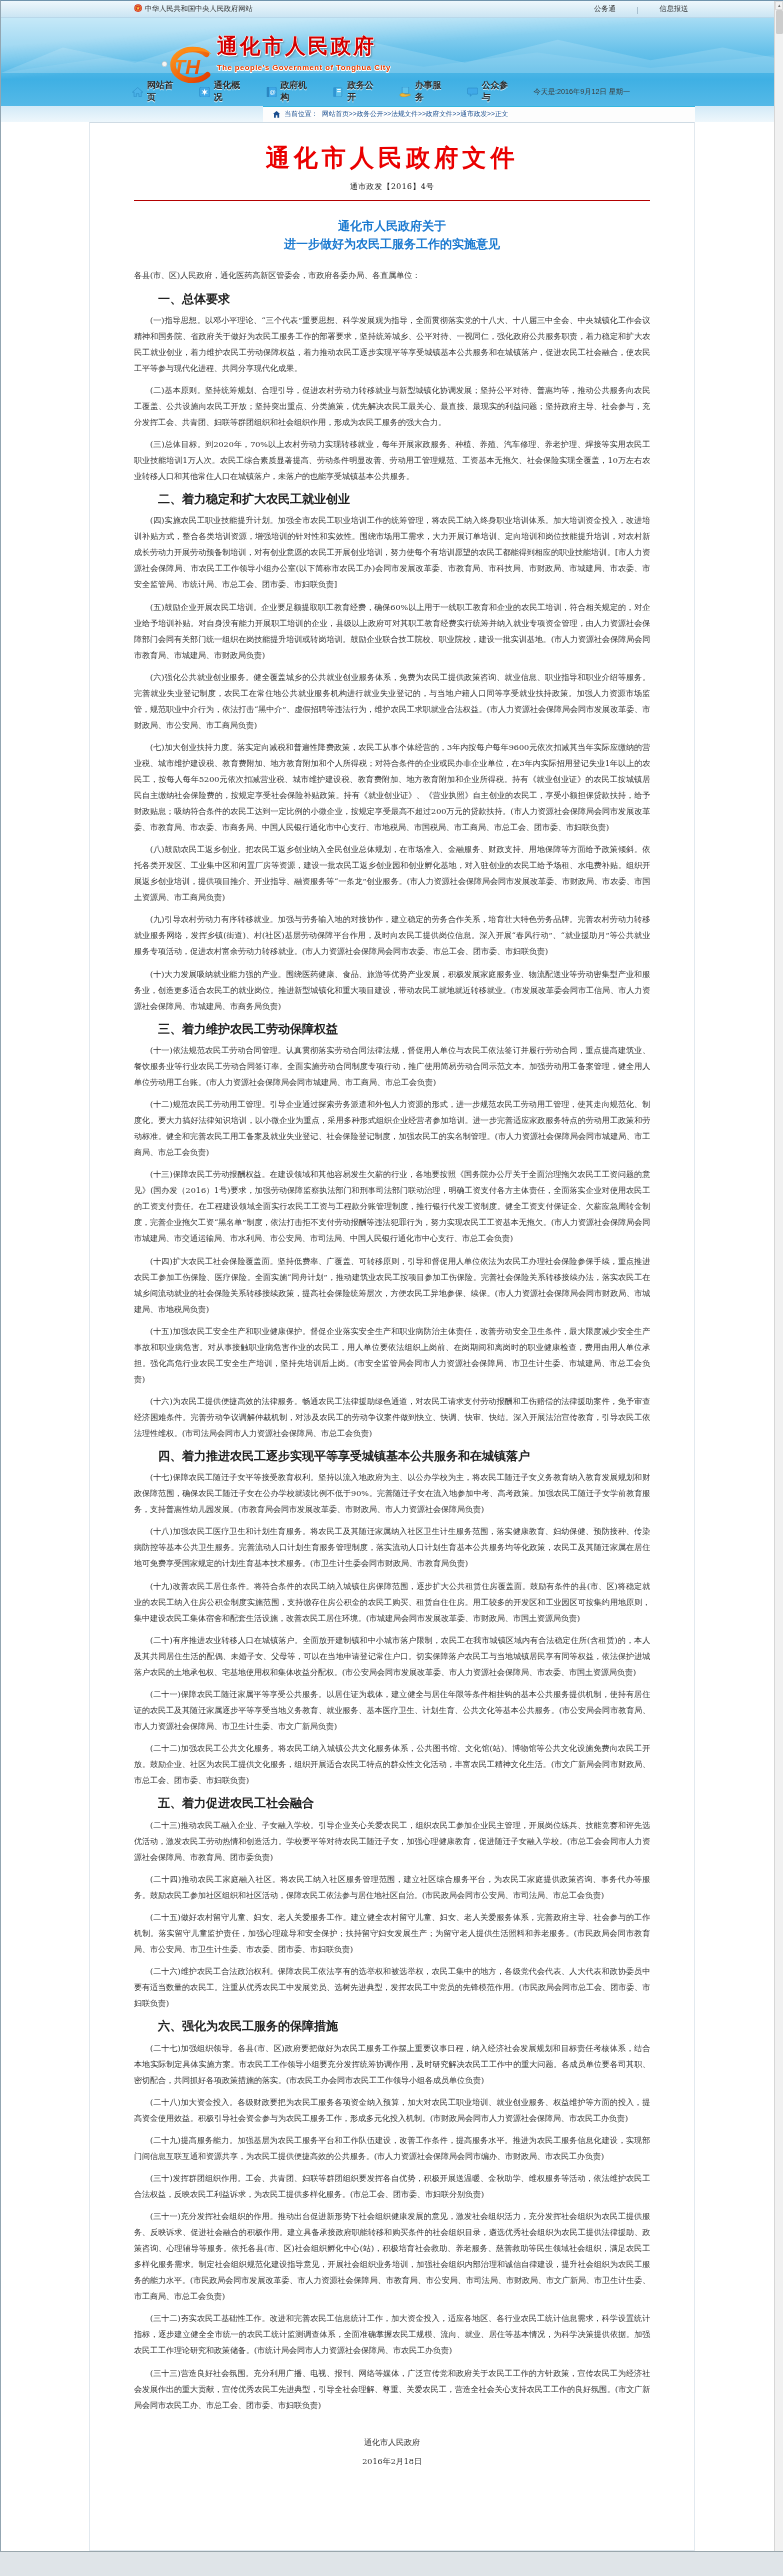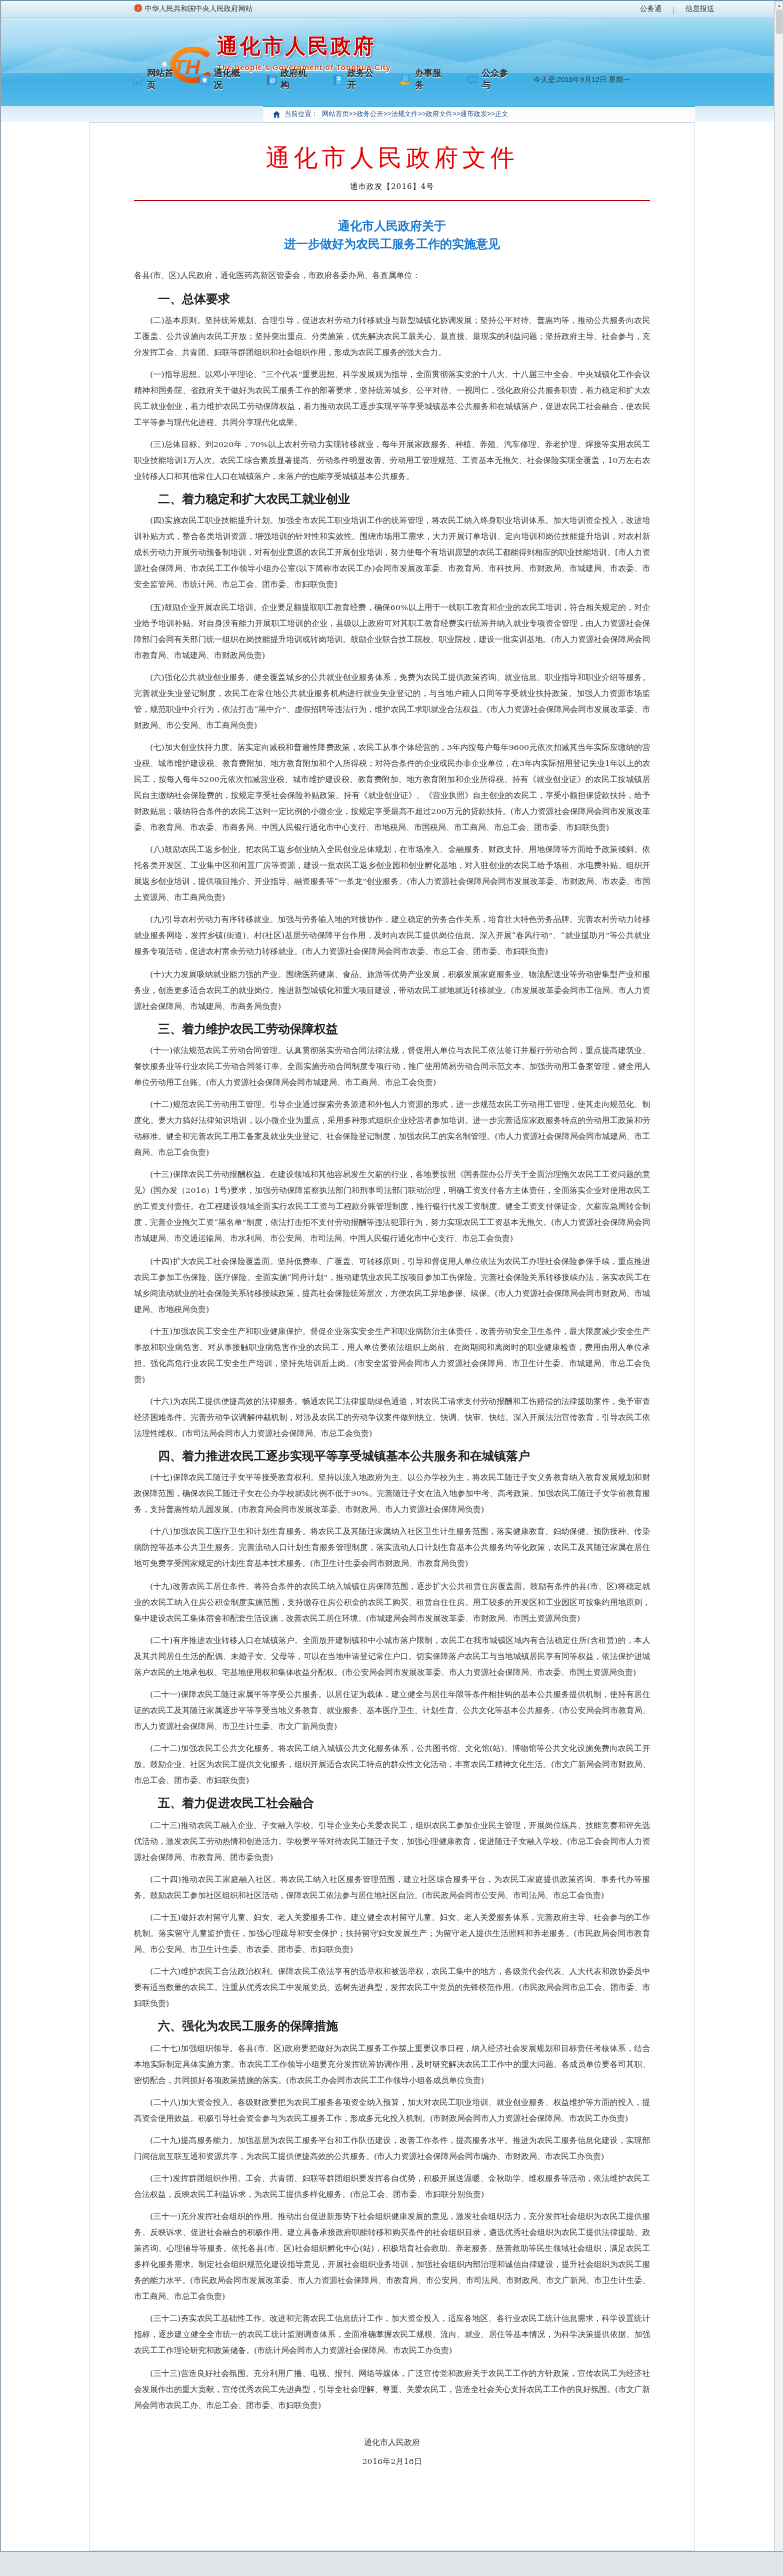--- a/index.html
+++ b/index.html
@@ -6,57 +6,57 @@
   body { background:#dfe4e8; font-family:"Liberation Sans", sans-serif; }
   .page { width:784px; margin:0 auto; position:relative; background:#fff;
           border-top:1.5px solid #6f93ac; border-left:1px solid #93a6b2; border-right:0.5px solid #b8c2c9; border-bottom:1px solid #9aa7ad; }
   .viewport { margin-right:8.8px; position:relative; overflow:hidden; }
 
   
   .topbar { height:17px; background:linear-gradient(#eef7fc,#cbe5f3); border-bottom:0.5px solid #b9d8ea;
             display:flex; align-items:center; font-size:7.2px; color:#333; }
   .topbar .gov-link { margin-left:133px; display:flex; align-items:center; gap:2.6px; cursor:pointer; }
   .topbar .spacer { flex:1; }
-  .topbar .right-links { margin-right:60px; display:flex; align-items:center; gap:11px; }
+  .topbar .right-links { margin-right:86px; display:flex; align-items:center; gap:21px; }
   .topbar a { color:#333; text-decoration:none; }
   .tb-sep { color:#8aa4b5; }
 
   
   .banner { height:88px; position:relative;
      background:
        linear-gradient(175deg, rgba(255,255,255,.35) 0 18%, rgba(255,255,255,0) 40%),
        linear-gradient(#a6dcf4 0%, #67c1ea 38%, #3fb0e4 70%, #55b9e7 100%); }
   .mountains { position:absolute; left:0; top:9.3px; width:100%; height:46px; opacity:.45; }
   .logo { position:absolute; left:154px; top:27px; width:62px; height:42px; }
   .site-title-block { position:absolute; left:216px; top:14.4px; }
   .site-title { font-size:20.6px; font-weight:900; letter-spacing:2.1px; color:#d40000;
       text-shadow:-0.5px -0.5px 0 #fff, 0.5px -0.5px 0 #fff, -0.5px 0.5px 0 #fff, 0.5px 0.5px 0 #fff, 1.5px 1.5px 1.5px rgba(60,60,60,.35); }
   .site-subtitle { margin-top:3.1px; font-size:7.7px; font-weight:bold; color:#e03a00; letter-spacing:0.5px;
       text-shadow:-0.5px -0.5px 0 #fff, 0.5px -0.5px 0 #fff, -0.5px 0.5px 0 #fff, 0.5px 0.5px 0 #fff; }
 
   
-  .nav { position:absolute; left:131px; right:144px; bottom:16px; height:19.6px;
+  .nav { position:absolute; left:131px; right:144px; bottom:4px; height:19.6px;
          display:flex; align-items:center;justify-content:center; }
   .nav-item { display:flex; align-items:center; gap:3.6px; margin-right:17.5px; cursor:pointer; text-decoration:none; }
   .nav-ico svg { display:block; }
   .nav-label { font-size:8.8px; font-weight:bold; color:#2c2c2c; text-shadow:0 0.5px 0 rgba(255,255,255,.75); }
   .nav-date { margin-left:auto; font-size:7.2px; color:#3a3a3a; white-space:nowrap; }
 
   
   .crumb-strip { height:15.5px; background:linear-gradient(#d3eaf7,#eef7fc); position:relative; }
   .crumb-bar { position:absolute; left:262px; right:79px; top:0; bottom:0; background:#fdfdfd;
                border-top:1px solid #35b6e0; display:flex; align-items:center; gap:4.1px;
                padding-left:10.3px; font-size:6.7px; color:#1a4e8f; }
   .crumb-bar .home-ico { display:flex; }
 
   
   .content { margin:0 79px 0 88px; background:#fff; border:0.5px solid #e2e9ef; border-top:0.5px solid #cfdbe4;
              padding:13.4px 44px 77px 44px; }
   .doc-header { text-align:center; color:#ea0000; font-family:"DejaVu Serif", serif;
-                font-size:24px; font-weight:normal; letter-spacing:4.1px; margin:6.2px 0 8.2px; }
+                font-size:24px; font-weight:bold; letter-spacing:4.1px; margin:6.2px 0 8.2px; }
   .doc-number { text-align:center; font-family:"DejaVu Serif", serif; font-size:7.7px; color:#222;
                 margin-bottom:8.2px; letter-spacing:0.5px; }
   .red-rule { border:none; border-top:1px solid #b30000; margin:2.1px 0 15.5px; }
   .doc-title { text-align:center; color:#1c7ad0; font-weight:bold; font-size:12px; line-height:18.5px; margin-bottom:14.4px; }
   .doc-body { font-family:"DejaVu Serif", serif; font-size:8px; line-height:16px; color:#333; text-align:justify; }
   .doc-body p { text-indent:2em; margin-bottom:6.2px; }
   .doc-body h3 { text-indent:2em; font-size:12px; line-height:16px; margin-bottom:6.2px; font-weight:bold; color:#222; }
   .salutation { text-indent:0 !important; }
   .signature { margin-top:21.6px; text-align:center; font-family:"DejaVu Serif", serif;
                font-size:8px; line-height:16px; color:#333; }
@@ -197,22 +197,22 @@
       <div class="doc-number">通市政发【2016】4号</div>
       <hr class="red-rule">
       <div class="doc-title">
         <div>通化市人民政府关于</div>
         <div>进一步做好为农民工服务工作的实施意见</div>
       </div>
       <div class="doc-body">
         <p class="salutation">各县(市、区)人民政府，通化医药高新区管委会，市政府各委办局、各直属单位：</p>
         <div id="doc-sections">
             <h3>一、总体要求</h3>
+            <p>(一)指导思想。以邓小平理论、“三个代表”重要思想、科学发展观为指导，全面贯彻落实党的十八大、十八届三中全会、中央城镇化工作会议精神和国务院、省政府关于做好为农民工服务工作的部署要求，坚持统筹城乡、公平对待、一视同仁，强化政府公共服务职责，着力稳定和扩大农民工就业创业，着力维护农民工劳动保障权益，着力推动农民工逐步实现平等享受城镇基本公共服务和在城镇落户，促进农民工社会融合，使农民工平等参与现代化进程、共同分享现代化成果。</p>
             <p>(二)基本原则。坚持统筹规划、合理引导，促进农村劳动力转移就业与新型城镇化协调发展；坚持公平对待、普惠均等，推动公共服务向农民工覆盖、公共设施向农民工开放；坚持突出重点、分类施策，优先解决农民工最关心、最直接、最现实的利益问题；坚持政府主导、社会参与，充分发挥工会、共青团、妇联等群团组织和社会组织作用，形成为农民工服务的强大合力。</p>
-            <p>(一)指导思想。以邓小平理论、“三个代表”重要思想、科学发展观为指导，全面贯彻落实党的十八大、十八届三中全会、中央城镇化工作会议精神和国务院、省政府关于做好为农民工服务工作的部署要求，坚持统筹城乡、公平对待、一视同仁，强化政府公共服务职责，着力稳定和扩大农民工就业创业，着力维护农民工劳动保障权益，着力推动农民工逐步实现平等享受城镇基本公共服务和在城镇落户，促进农民工社会融合，使农民工平等参与现代化进程、共同分享现代化成果。</p>
             <p>(三)总体目标。到2020年，70%以上农村劳动力实现转移就业，每年开展家政服务、种植、养殖、汽车修理、养老护理、焊接等实用农民工职业技能培训1万人次。农民工综合素质显著提高、劳动条件明显改善、劳动用工管理规范、工资基本无拖欠、社会保险实现全覆盖，10万左右农业转移人口和其他常住人口在城镇落户，未落户的也能享受城镇基本公共服务。</p>
             <h3>二、着力稳定和扩大农民工就业创业</h3>
             <p>(四)实施农民工职业技能提升计划。加强全市农民工职业培训工作的统筹管理，将农民工纳入终身职业培训体系。加大培训资金投入，改进培训补贴方式，整合各类培训资源，增强培训的针对性和实效性。围绕市场用工需求，大力开展订单培训、定向培训和岗位技能提升培训，对农村新成长劳动力开展劳动预备制培训，对有创业意愿的农民工开展创业培训，努力使每个有培训愿望的农民工都能得到相应的职业技能培训。[市人力资源社会保障局、市农民工工作领导小组办公室(以下简称市农民工办)会同市发展改革委、市教育局、市科技局、市财政局、市城建局、市农委、市安全监管局、市统计局、市总工会、团市委、市妇联负责]</p>
             <p>(五)鼓励企业开展农民工培训。企业要足额提取职工教育经费，确保60%以上用于一线职工教育和企业的农民工培训，符合相关规定的，对企业给予培训补贴。对自身没有能力开展职工培训的企业，县级以上政府可对其职工教育经费实行统筹并纳入就业专项资金管理，由人力资源社会保障部门会同有关部门统一组织在岗技能提升培训或转岗培训。鼓励企业联合技工院校、职业院校，建设一批实训基地。(市人力资源社会保障局会同市教育局、市城建局、市财政局负责)</p>
             <p>(六)强化公共就业创业服务。健全覆盖城乡的公共就业创业服务体系，免费为农民工提供政策咨询、就业信息、职业指导和职业介绍等服务。完善就业失业登记制度，农民工在常住地公共就业服务机构进行就业失业登记的，与当地户籍人口同等享受就业扶持政策。加强人力资源市场监管，规范职业中介行为，依法打击“黑中介”、虚假招聘等违法行为，维护农民工求职就业合法权益。(市人力资源社会保障局会同市发展改革委、市财政局、市公安局、市工商局负责)</p>
             <p>(七)加大创业扶持力度。落实定向减税和普遍性降费政策，农民工从事个体经营的，3年内按每户每年9600元依次扣减其当年实际应缴纳的营业税、城市维护建设税、教育费附加、地方教育附加和个人所得税；对符合条件的企业或民办非企业单位，在3年内实际招用登记失业1年以上的农民工，按每人每年5200元依次扣减营业税、城市维护建设税、教育费附加、地方教育附加和企业所得税。持有《就业创业证》的农民工按城镇居民自主缴纳社会保险费的，按规定享受社会保险补贴政策。持有《就业创业证》、《营业执照》自主创业的农民工，享受小额担保贷款扶持，给予财政贴息；吸纳符合条件的农民工达到一定比例的小微企业，按规定享受最高不超过200万元的贷款扶持。(市人力资源社会保障局会同市发展改革委、市教育局、市农委、市商务局、中国人民银行通化市中心支行、市地税局、市国税局、市工商局、市总工会、团市委、市妇联负责)</p>
             <p>(八)鼓励农民工返乡创业。把农民工返乡创业纳入全民创业总体规划，在市场准入、金融服务、财政支持、用地保障等方面给予政策倾斜。依托各类开发区、工业集中区和闲置厂房等资源，建设一批农民工返乡创业园和创业孵化基地，对入驻创业的农民工给予场租、水电费补贴。组织开展返乡创业培训，提供项目推介、开业指导、融资服务等“一条龙”创业服务。(市人力资源社会保障局会同市发展改革委、市财政局、市农委、市国土资源局、市工商局负责)</p>
             <p>(九)引导农村劳动力有序转移就业。加强与劳务输入地的对接协作，建立稳定的劳务合作关系，培育壮大特色劳务品牌。完善农村劳动力转移就业服务网络，发挥乡镇(街道)、村(社区)基层劳动保障平台作用，及时向农民工提供岗位信息。深入开展“春风行动”、“就业援助月”等公共就业服务专项活动，促进农村富余劳动力转移就业。(市人力资源社会保障局会同市农委、市总工会、团市委、市妇联负责)</p>
             <p>(十)大力发展吸纳就业能力强的产业。围绕医药健康、食品、旅游等优势产业发展，积极发展家庭服务业、物流配送业等劳动密集型产业和服务业，创造更多适合农民工的就业岗位。推进新型城镇化和重大项目建设，带动农民工就地就近转移就业。(市发展改革委会同市工信局、市人力资源社会保障局、市城建局、市商务局负责)</p>
             <h3>三、着力维护农民工劳动保障权益</h3>

